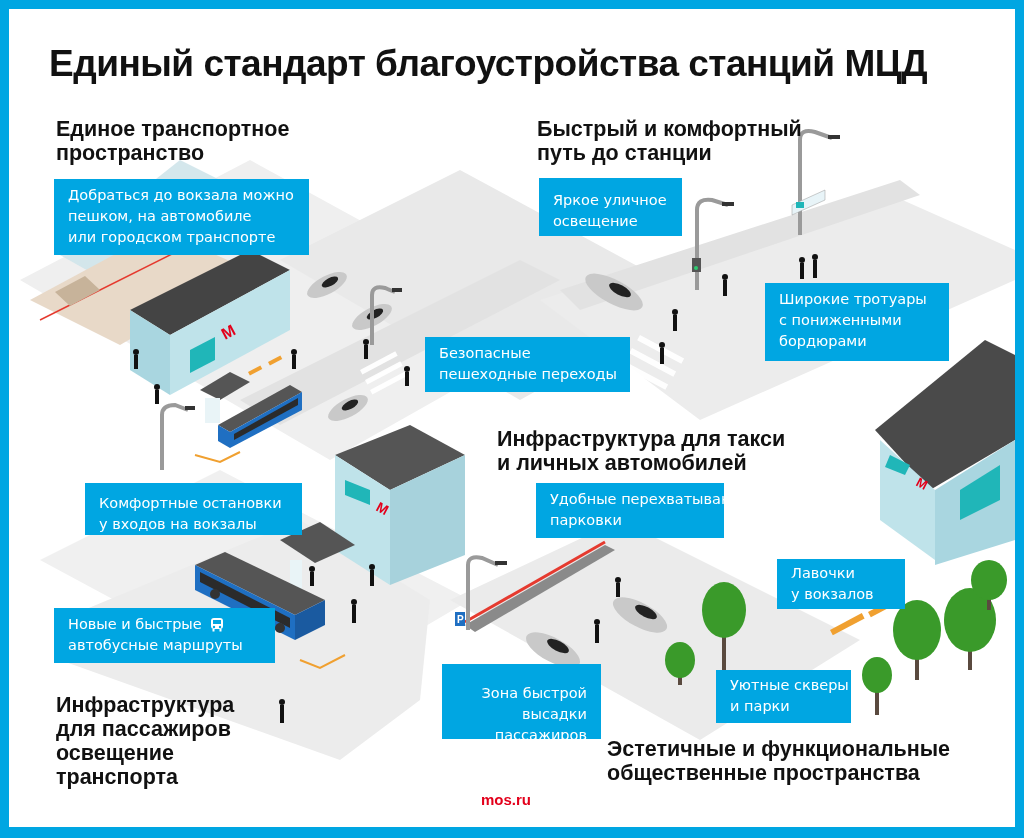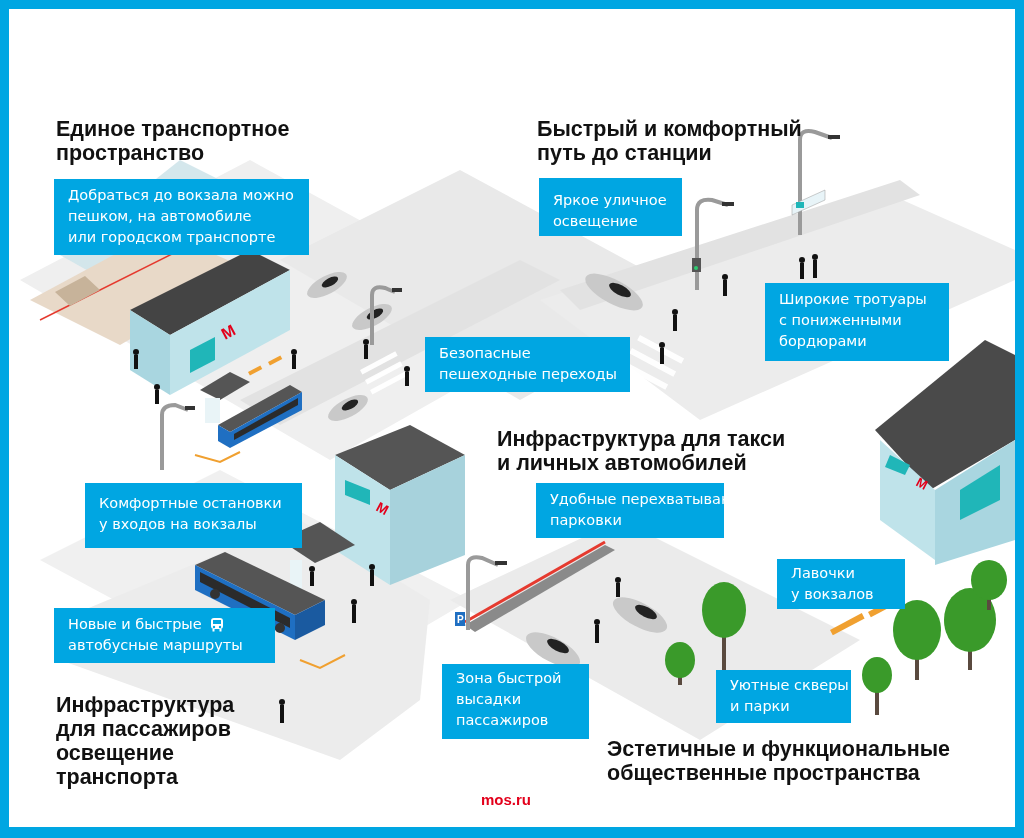--- a/index.html
+++ b/index.html
@@ -179,20 +179,21 @@
           <circle cx="815" cy="257" r="3"></circle>
       <circle cx="312" cy="569" r="3"></circle>
           <circle cx="372" cy="567" r="3"></circle>
       <circle cx="354" cy="602" r="3"></circle>
           <circle cx="282" cy="702" r="3"></circle>
       <circle cx="618" cy="580" r="3"></circle>
           <circle cx="597" cy="622" r="3"></circle>
     </g>
   </svg>
 
+  <div class="title">Единый стандарт благоустройства станций МЦД</div>
 
   <div class="heading" style="left:47px; top:108px;">
     <div>Единое транспортное</div>
     <div>пространство</div>
   </div>
   <div class="callout" style="left:45px; top:170px; width:255px; height:76px; padding-top:6px;">
     <span>Добраться до вокзала можно</span>
     <span>пешком, на автомобиле</span>
     <span>или городском транспорте</span>
   </div>
@@ -216,27 +217,27 @@
   </div>
 
   <div class="heading" style="left:488px; top:418px;">
     <div>Инфраструктура для такси</div>
     <div>и личных автомобилей</div>
   </div>
   <div class="callout" style="left:527px; top:474px; width:188px; height:55px; padding-top:6px;">
     <span>Удобные перехватывающие</span>
     <span>парковки</span>
   </div>
-  <div class="callout" style="left:433px; top:655px; width:147px; height:75px; padding-top:4px;">
+  <div class="callout" style="left:433px; top:655px; width:159px; height:75px; padding-top:19px;text-align:right;">
     <span>Зона быстрой</span>
     <span>высадки</span>
     <span>пассажиров</span>
   </div>
 
-  <div class="callout" style="left:76px; top:474px; width:217px; height:65px; ">
+  <div class="callout" style="left:76px; top:474px; width:217px; height:52px; ">
     <span>Комфортные остановки</span>
     <span>у входов на вокзалы</span>
   </div>
   <div class="callout" style="left:45px; top:599px; width:221px; height:55px; padding-top:6px;">
     <span><span style="display:inline">Новые и быстрые</span><svg class="bus-ico" width="14" height="15" viewBox="0 0 14 15">
             <rect x="1" y="1" width="12" height="11" rx="3" fill="#fff"></rect>
             <rect x="3" y="3" width="8" height="4" fill="#00a6e2"></rect>
             <circle cx="4" cy="10" r="1.2" fill="#00a6e2"></circle>
             <circle cx="10" cy="10" r="1.2" fill="#00a6e2"></circle>
             <rect x="2.5" y="12" width="2" height="2.5" fill="#fff"></rect>

